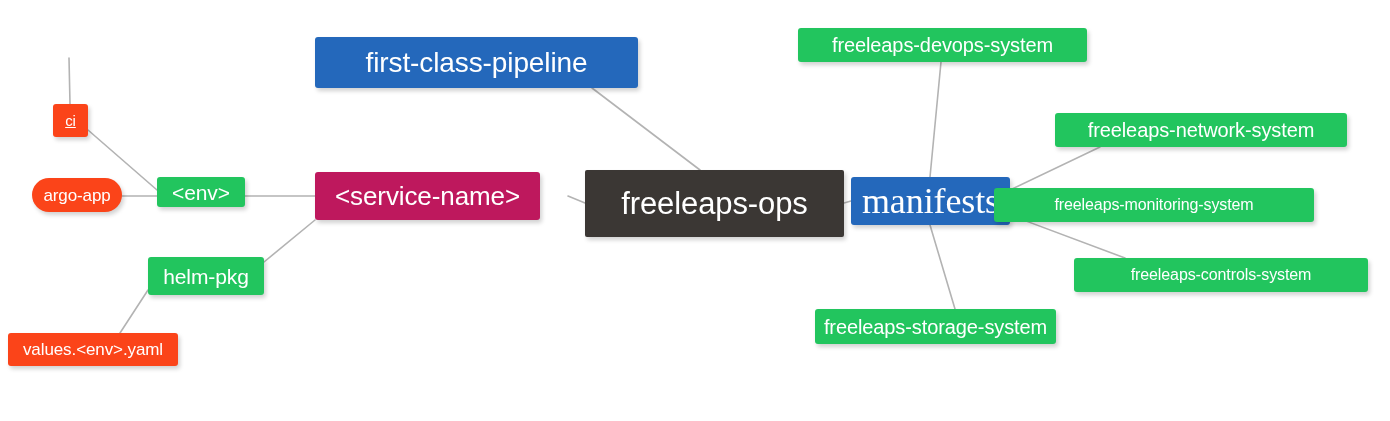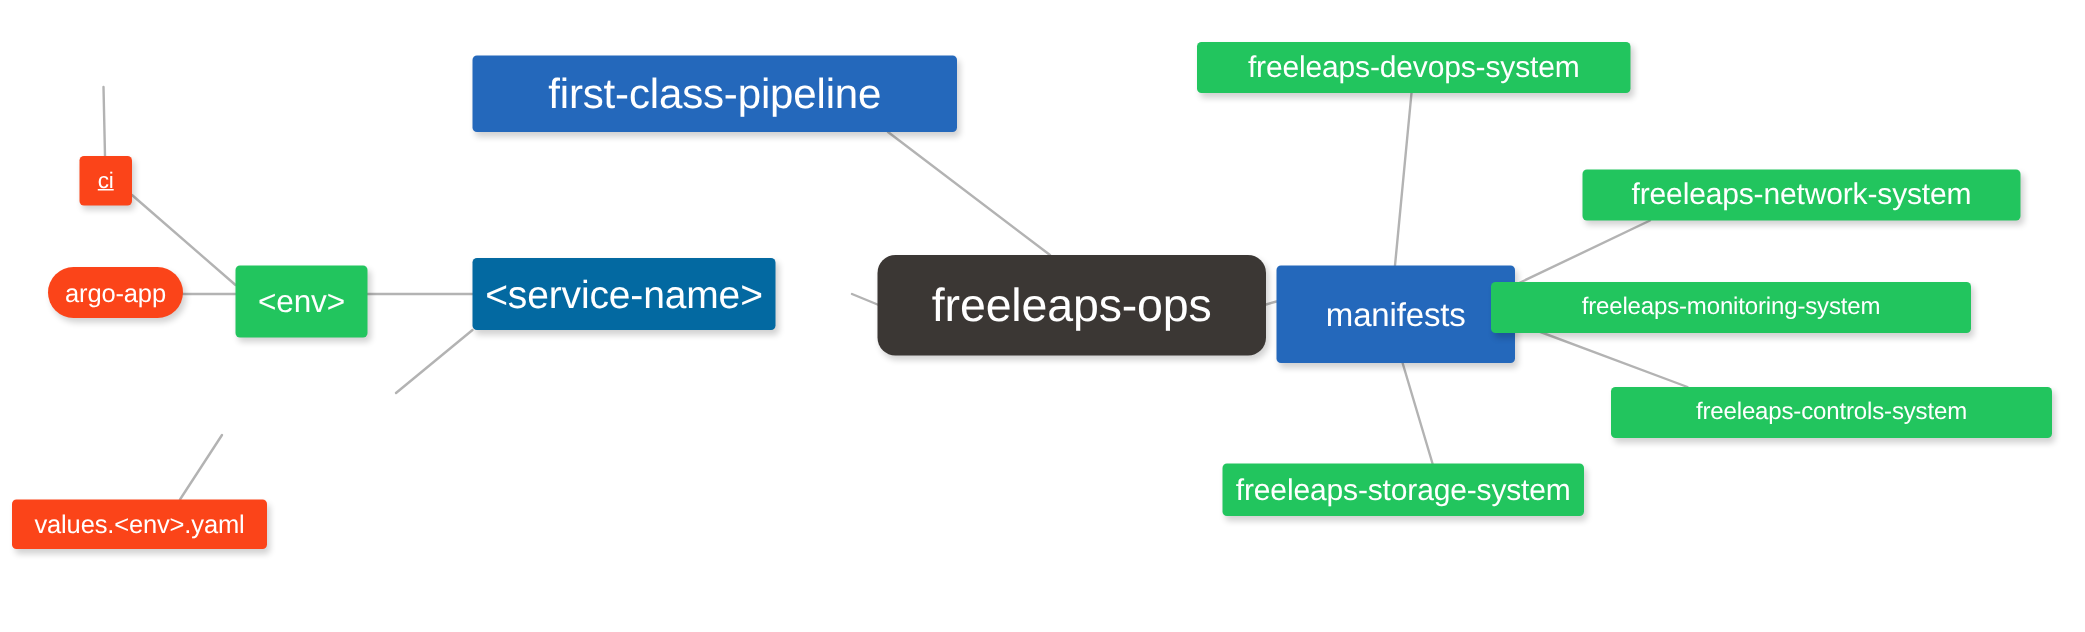--- a/index.html
+++ b/index.html
@@ -36,21 +36,21 @@
     justify-content: center;
     color: #ffffff;
     border-radius: 3px;
     white-space: nowrap;
     line-height: 1;
     letter-spacing: -0.1px;
     box-shadow: 2px 3px 4px rgba(0,0,0,0.18);
     text-align: center;
   }
   .node.root {
-    border-radius: 12px;
+    border-radius: 2px;
   }
 </style>
 </head>
 <body>
 
 <div id="canvas">
 
   <svg id="edges" viewBox="0 0 1390 421" xmlns="http://www.w3.org/2000/svg">
       <line x1="585" y1="203" x2="568" y2="196" stroke="#b3b3b3" stroke-width="1.6" stroke-linecap="round"></line>
       <line x1="844" y1="203" x2="851" y2="201" stroke="#b3b3b3" stroke-width="1.6" stroke-linecap="round"></line>
@@ -63,28 +63,29 @@
       <line x1="148" y1="290" x2="120" y2="333" stroke="#b3b3b3" stroke-width="1.6" stroke-linecap="round"></line>
       <line x1="930" y1="177" x2="941" y2="62" stroke="#b3b3b3" stroke-width="1.6" stroke-linecap="round"></line>
       <line x1="1010" y1="190" x2="1100" y2="147" stroke="#b3b3b3" stroke-width="1.6" stroke-linecap="round"></line>
       <line x1="1010" y1="203" x2="1050" y2="203" stroke="#b3b3b3" stroke-width="1.6" stroke-linecap="round"></line>
       <line x1="1010" y1="215" x2="1125" y2="258" stroke="#b3b3b3" stroke-width="1.6" stroke-linecap="round"></line>
       <line x1="930" y1="225" x2="955" y2="309" stroke="#b3b3b3" stroke-width="1.6" stroke-linecap="round"></line>
     </svg>
 
   <div class="node root" style="left: 585px; top: 170px; width: 259px; height: 67px; background: rgb(59, 55, 52); font-size: 31px;">freeleaps-ops</div>
 
-  <div class="node" style="left: 315px; top: 172px; width: 202px; height: 48px; background: #0369a1; font-size: 26px;">&lt;service-name&gt;</div>
+  <div class="node" style="left: 315px; top: 172px; width: 225px; height: 48px; background: #be185d; font-size: 26px;">&lt;service-name&gt;</div>
 
-  <div class="node" style="left: 851px; top: 177px; width: 159px; height: 65px; background: rgb(36, 104, 187); font-size: 22px;">manifests</div>
+  <div class="node" style="left: 851px; top: 177px; width: 159px; height: 48px; background: rgb(36, 104, 187); font-size: 36px; font-family: Liberation Serif, serif;">manifests</div>
 
   <div class="node" style="left: 315px; top: 37px; width: 323px; height: 51px; background: rgb(36, 104, 187); font-size: 28px;">first-class-pipeline</div>
 
-  <div class="node" style="left: 157px; top: 177px; width: 88px; height: 48px; background: rgb(34, 197, 94); font-size: 21px;">&lt;env&gt;</div>
+  <div class="node" style="left: 157px; top: 177px; width: 88px; height: 30px; background: rgb(34, 197, 94); font-size: 21px;">&lt;env&gt;</div>
 
+  <div class="node" style="left: 148px; top: 257px; width: 116px; height: 38px; background: rgb(34, 197, 94); font-size: 21px;">helm-pkg</div>
 
   <div class="node" style="left: 53px; top: 104px; width: 35px; height: 33px; background: rgb(251, 68, 25); font-size: 15px; text-decoration: underline;">ci</div>
 
 
   <div class="node" style="left: 32px; top: 178px; width: 90px; height: 34px; background: rgb(251, 68, 25); font-size: 17px; border-radius: 17px;">argo-app</div>
 
   <div class="node" style="left: 8px; top: 333px; width: 170px; height: 33px; background: rgb(251, 68, 25); font-size: 17px;">values.&lt;env&gt;.yaml</div>
 
   <div class="node" style="left: 798px; top: 28px; width: 289px; height: 34px; background: rgb(34, 197, 94); font-size: 20px;">freeleaps-devops-system</div>
 

